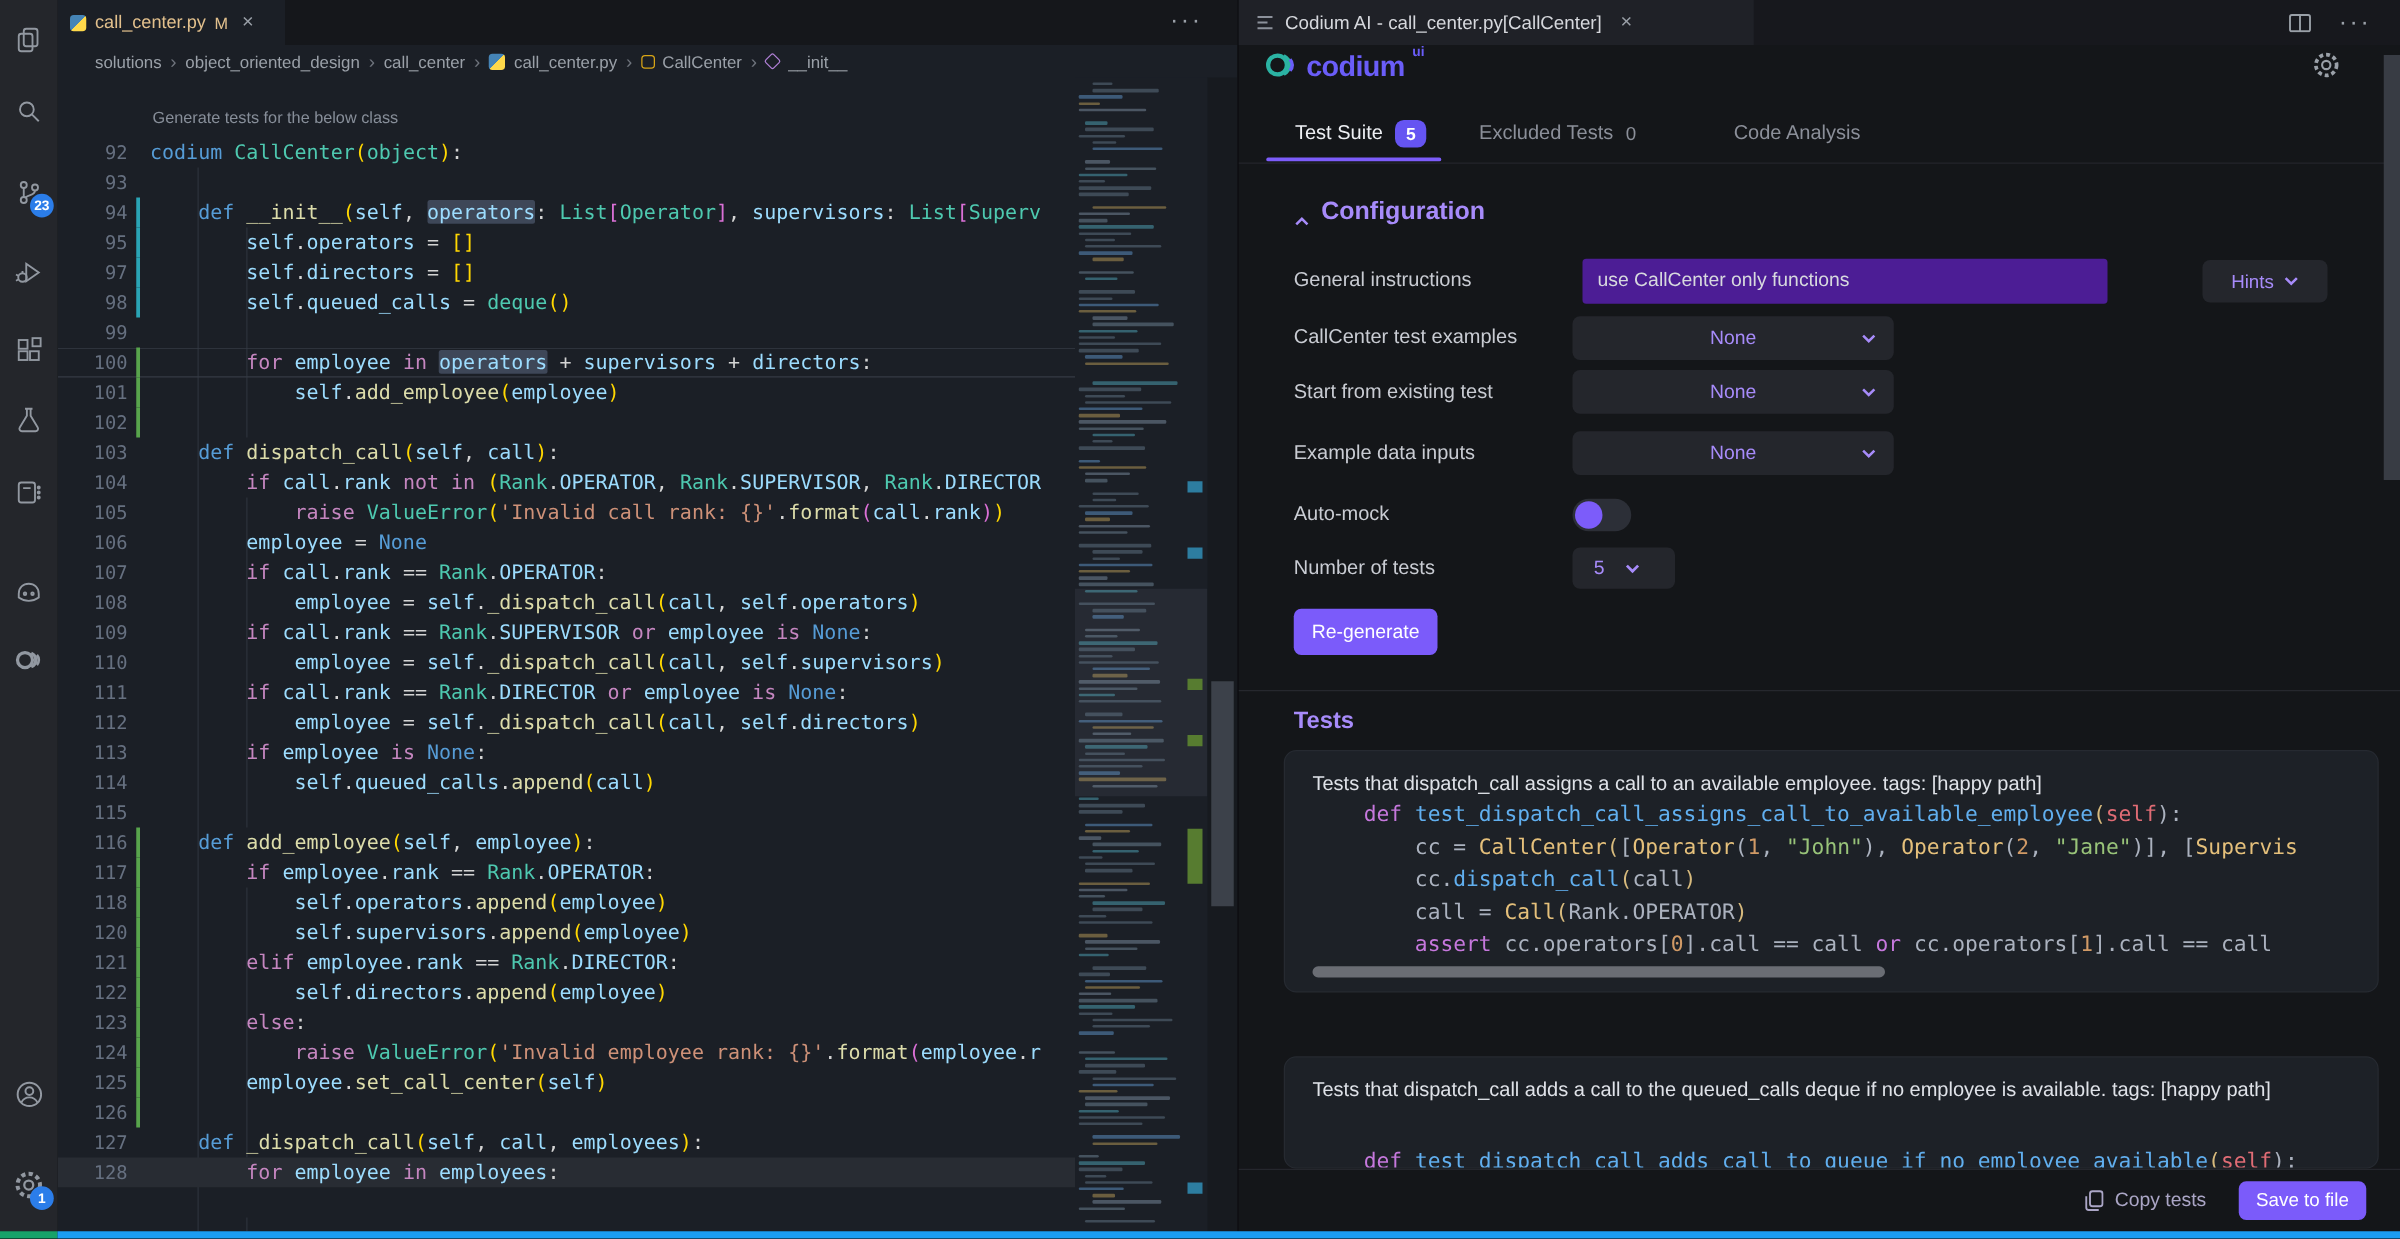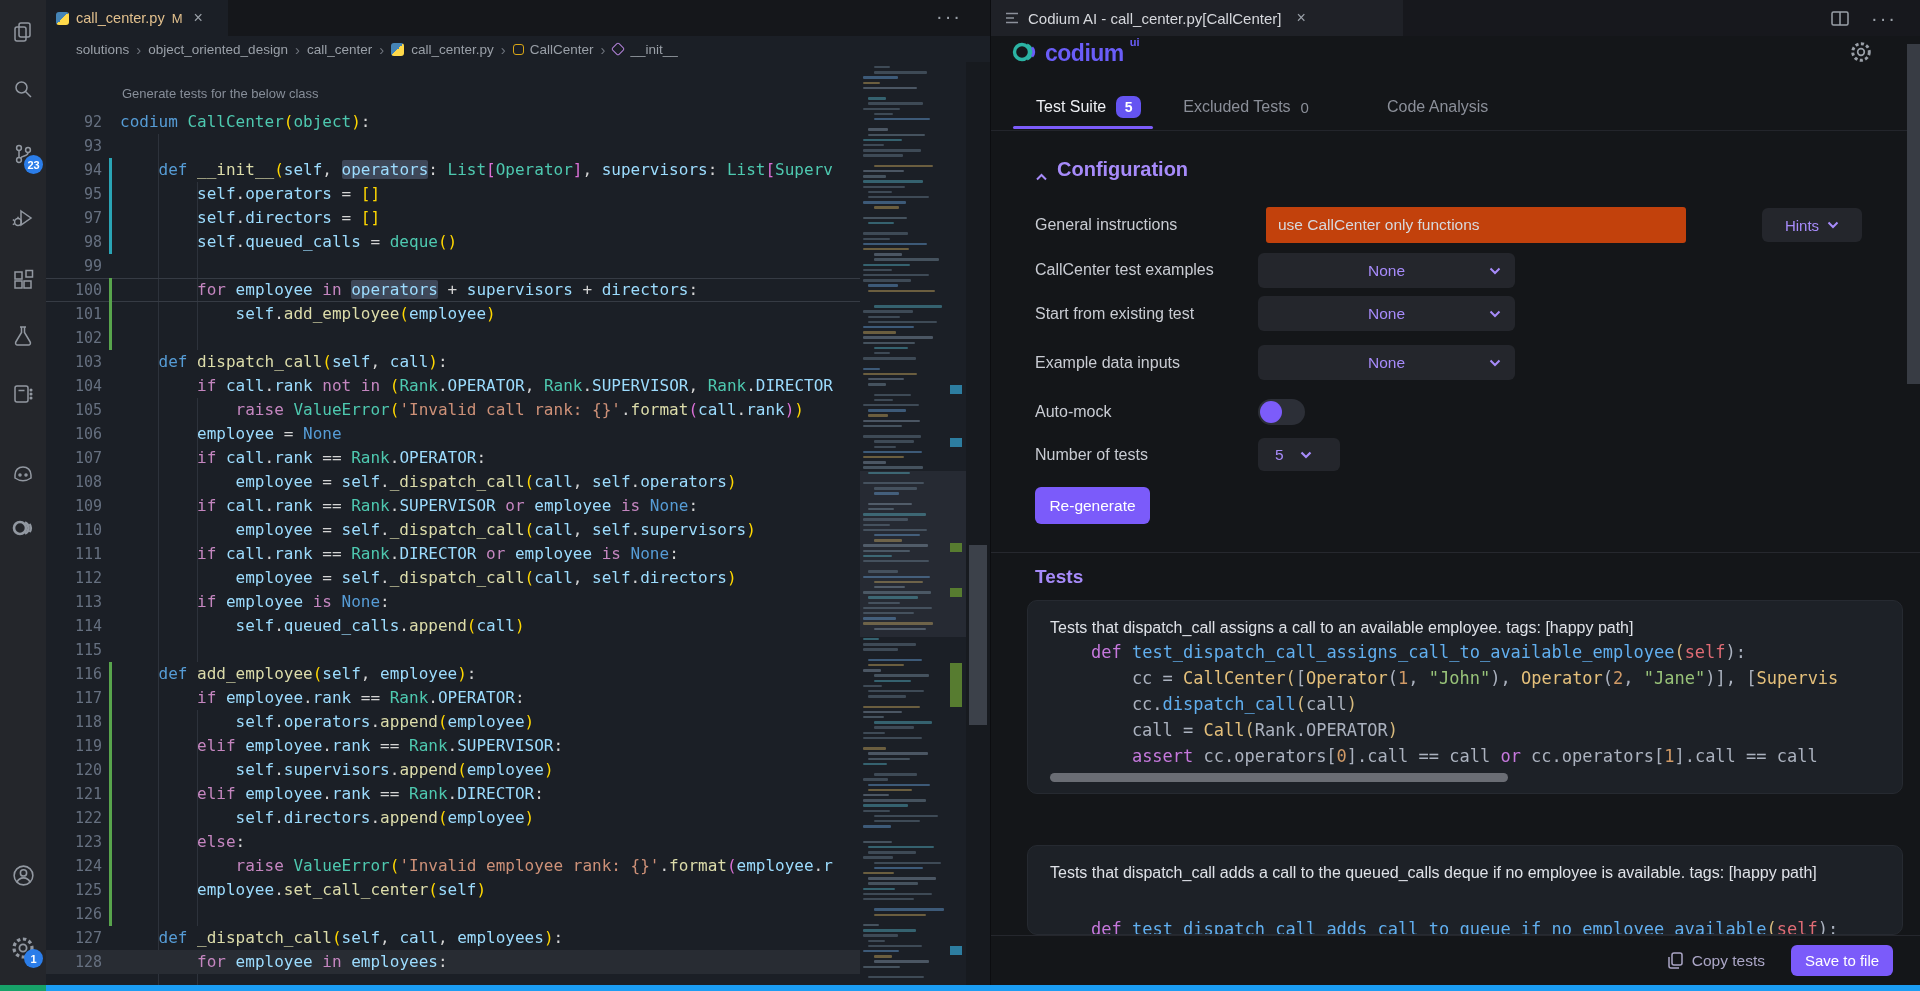--- a/index.html
+++ b/index.html
@@ -71,21 +71,21 @@
   .pnav-label { color:#eef0f4; font-size:16px; font-weight:500; }
   .pnav-label.dim { color:#8b8f99; font-weight:400; }
   .pnav-badge { min-width:25px; height:22px; border-radius:7px; background:#6554f2; color:#fff; font-size:14px; font-weight:600; display:flex; align-items:center; justify-content:center; padding:0 4px; }
   .pnav-count { color:#8b8f99; font-size:15px; }
   .pnav-underline { position:absolute; left:22px; top:126px; width:140px; height:3px; background:#7c5cfa; border-radius:2px; }
   .pnav-hr { position:absolute; left:0; top:130px; width:930px; height:1px; background:#23252b; }
 
   .cfg-title { position:absolute; left:44px; top:158px; display:flex; align-items:flex-end; gap:9px; color:#a78bfa; font-size:20px; font-weight:600; cursor:pointer; }
   .cfg-label { position:absolute; left:44px; color:#c9ccd3; font-size:16px; }
   .ctl { position:absolute; background:#24262c; border-radius:5px; display:flex; align-items:center; cursor:pointer; }
-  .cfg-input { left:275px; top:207px; width:420px; height:36px; padding:0 12px; background:#c2410c; border-radius:3px; }
+  .cfg-input { left:275px; top:207px; width:420px; height:36px; padding:0 12px; background:#4c1d95; border-radius:3px; }
   .cfg-input span { color:#d7d9de; font-size:15.5px; }
   .hints-btn { left:771px; top:208px; width:100px; height:34px; justify-content:center; gap:8px; border-radius:6px; }
   .hints-btn span { color:#a78bfa; font-size:15px; }
   .dd { width:257px; height:35px; justify-content:center; border-radius:6px; position:absolute; }
   .dd span { color:#a78bfa; font-size:15.5px; }
   .dd .chev { position:absolute; right:14px; top:14px; }
   .toggle { position:absolute; left:267px; top:399px; width:47px; height:26px; border-radius:13px; background:#2c2f37; cursor:pointer; }
   .toggle .knob { position:absolute; left:2px; top:2px; width:22px; height:22px; border-radius:50%; background:#7c5cfa; }
   .numsel { left:267px; top:438px; width:82px; height:33px; border-radius:6px; padding-left:17px; gap:16px; }
   .numsel span { color:#a78bfa; font-size:15.5px; }
@@ -228,21 +228,20 @@
         <div class="eline"><span class="lnum">109</span><span class="ltxt"><span>        </span><span class="c">if</span><span> </span><span class="v">call</span><span>.</span><span class="v">rank</span><span> == </span><span class="t">Rank</span><span>.</span><span class="v">SUPERVISOR</span><span> </span><span class="c">or</span><span> </span><span class="v">employee</span><span> </span><span class="c">is</span><span> </span><span class="k">None</span><span>:</span></span></div>
         <div class="eline"><span class="lnum">110</span><span class="ltxt"><span>            </span><span class="v">employee</span><span> = </span><span class="v">self</span><span>.</span><span class="f">_dispatch_call</span><span class="b">(</span><span class="v">call</span><span>, </span><span class="v">self</span><span>.</span><span class="v">supervisors</span><span class="b">)</span></span></div>
         <div class="eline"><span class="lnum">111</span><span class="ltxt"><span>        </span><span class="c">if</span><span> </span><span class="v">call</span><span>.</span><span class="v">rank</span><span> == </span><span class="t">Rank</span><span>.</span><span class="v">DIRECTOR</span><span> </span><span class="c">or</span><span> </span><span class="v">employee</span><span> </span><span class="c">is</span><span> </span><span class="k">None</span><span>:</span></span></div>
         <div class="eline"><span class="lnum">112</span><span class="ltxt"><span>            </span><span class="v">employee</span><span> = </span><span class="v">self</span><span>.</span><span class="f">_dispatch_call</span><span class="b">(</span><span class="v">call</span><span>, </span><span class="v">self</span><span>.</span><span class="v">directors</span><span class="b">)</span></span></div>
         <div class="eline"><span class="lnum">113</span><span class="ltxt"><span>        </span><span class="c">if</span><span> </span><span class="v">employee</span><span> </span><span class="c">is</span><span> </span><span class="k">None</span><span>:</span></span></div>
         <div class="eline"><span class="lnum">114</span><span class="ltxt"><span>            </span><span class="v">self</span><span>.</span><span class="v">queued_calls</span><span>.</span><span class="f">append</span><span class="b">(</span><span class="v">call</span><span class="b">)</span></span></div>
         <div class="eline"><span class="lnum">115</span><span class="ltxt"></span></div>
         <div class="eline"><span class="lnum">116</span><span class="git a"></span><span class="ltxt"><span>    </span><span class="k">def</span><span> </span><span class="f">add_employee</span><span class="b">(</span><span class="v">self</span><span>, </span><span class="v">employee</span><span class="b">)</span><span>:</span></span></div>
         <div class="eline"><span class="lnum">117</span><span class="git a"></span><span class="ltxt"><span>        </span><span class="c">if</span><span> </span><span class="v">employee</span><span>.</span><span class="v">rank</span><span> == </span><span class="t">Rank</span><span>.</span><span class="v">OPERATOR</span><span>:</span></span></div>
         <div class="eline"><span class="lnum">118</span><span class="git a"></span><span class="ltxt"><span>            </span><span class="v">self</span><span>.</span><span class="v">operators</span><span>.</span><span class="f">append</span><span class="b">(</span><span class="v">employee</span><span class="b">)</span></span></div>
-        <div class="eline"><span class="lnum">119</span><span class="git a"></span><span class="ltxt"><span>        </span><span class="c">elif</span><span> </span><span class="v">employee</span><span>.</span><span class="v">rank</span><span> == </span><span class="t">Rank</span><span>.</span><span class="v">SUPERVISOR</span><span>:</span></span></div>
         <div class="eline"><span class="lnum">120</span><span class="git a"></span><span class="ltxt"><span>            </span><span class="v">self</span><span>.</span><span class="v">supervisors</span><span>.</span><span class="f">append</span><span class="b">(</span><span class="v">employee</span><span class="b">)</span></span></div>
         <div class="eline"><span class="lnum">121</span><span class="git a"></span><span class="ltxt"><span>        </span><span class="c">elif</span><span> </span><span class="v">employee</span><span>.</span><span class="v">rank</span><span> == </span><span class="t">Rank</span><span>.</span><span class="v">DIRECTOR</span><span>:</span></span></div>
         <div class="eline"><span class="lnum">122</span><span class="git a"></span><span class="ltxt"><span>            </span><span class="v">self</span><span>.</span><span class="v">directors</span><span>.</span><span class="f">append</span><span class="b">(</span><span class="v">employee</span><span class="b">)</span></span></div>
         <div class="eline"><span class="lnum">123</span><span class="git a"></span><span class="ltxt"><span>        </span><span class="c">else</span><span>:</span></span></div>
         <div class="eline"><span class="lnum">124</span><span class="git a"></span><span class="ltxt"><span>            </span><span class="c">raise</span><span> </span><span class="t">ValueError</span><span class="b">(</span><span class="s">'Invalid employee rank: {}'</span><span>.</span><span class="f">format</span><span class="b2">(</span><span class="v">employee</span><span>.</span><span class="v">r</span></span></div>
         <div class="eline"><span class="lnum">125</span><span class="git a"></span><span class="ltxt"><span>        </span><span class="v">employee</span><span>.</span><span class="f">set_call_center</span><span class="b">(</span><span class="v">self</span><span class="b">)</span></span></div>
         <div class="eline"><span class="lnum">126</span><span class="git a"></span><span class="ltxt"></span></div>
         <div class="eline"><span class="lnum">127</span><span class="ltxt"><span>    </span><span class="k">def</span><span> </span><span class="f">_dispatch_call</span><span class="b">(</span><span class="v">self</span><span>, </span><span class="v">call</span><span>, </span><span class="v">employees</span><span class="b">)</span><span>:</span></span></div>
         <div class="eline sel"><span class="lnum">128</span><span class="ltxt"><span>        </span><span class="c">for</span><span> </span><span class="v">employee</span><span> </span><span class="c">in</span><span> </span><span class="v">employees</span><span>:</span></span></div>
       </div>

